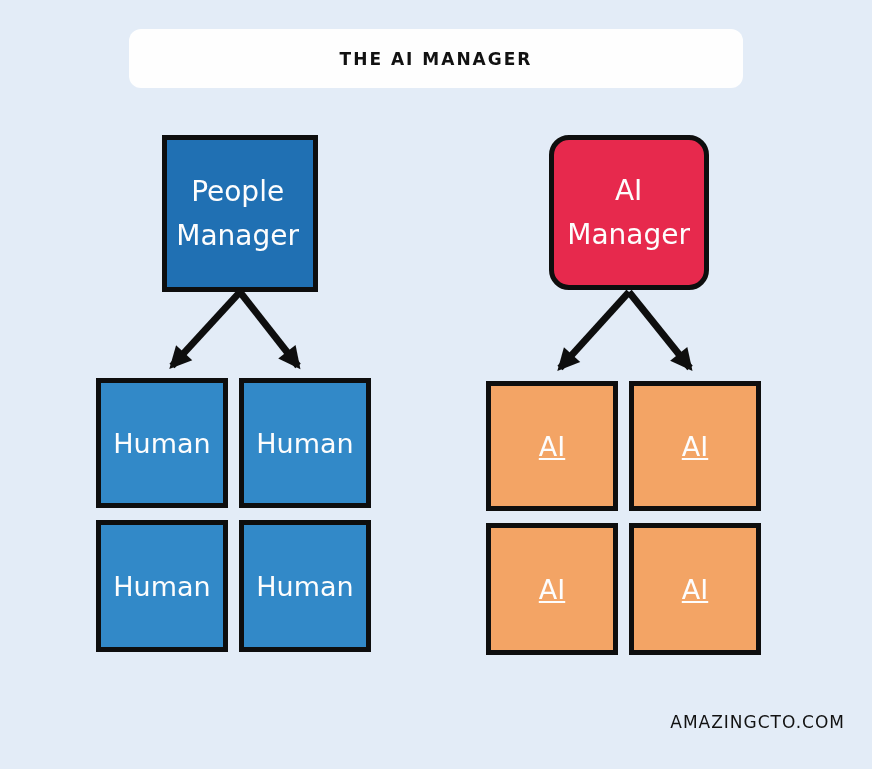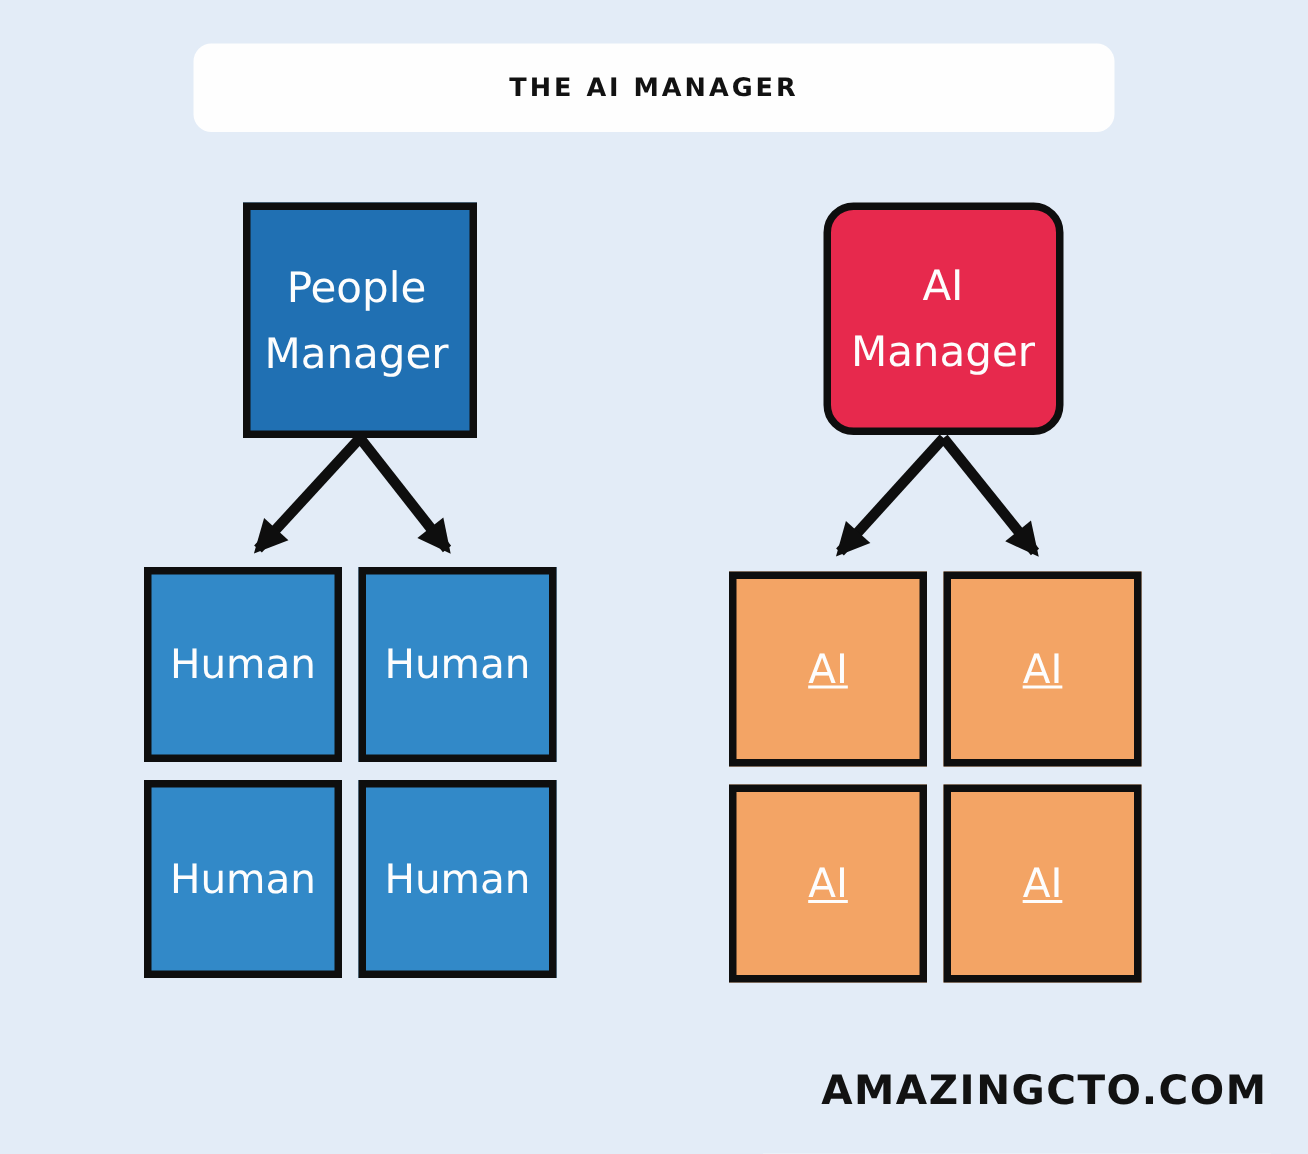--- a/index.html
+++ b/index.html
@@ -124,22 +124,22 @@
   }
   .arrows .arrow-head {
     fill: var(--arrow);
   }
 
   
   .watermark {
     position: absolute;
     right: 27px;
     top: 712px;
-    font-size: 27px;
-    font-weight: 700;
+    font-size: 17px;
+    font-weight: 400;
     letter-spacing: 1px;
     color: var(--watermark-text);
   }
 </style>
 </head>
 <body>
 
 <div class="canvas">
 
   <div class="title-banner">

